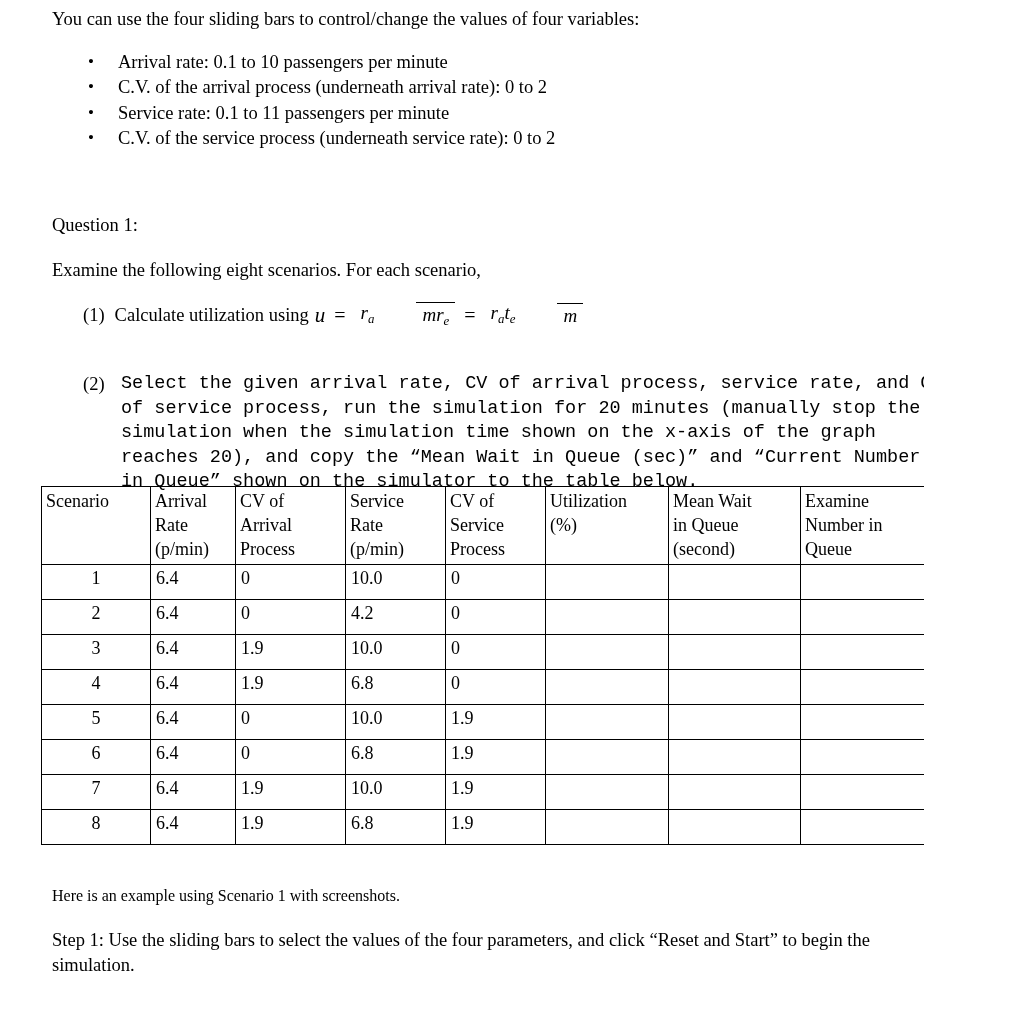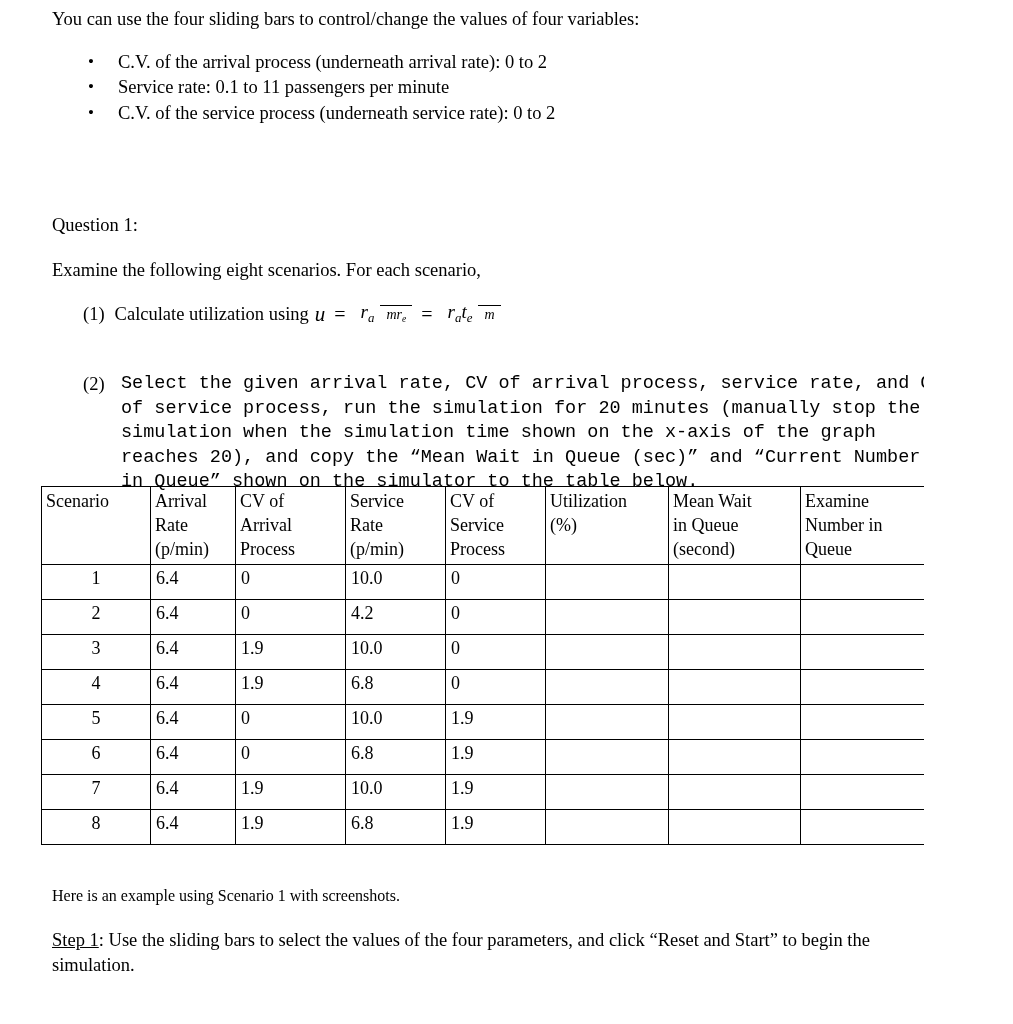--- a/index.html
+++ b/index.html
@@ -100,21 +100,22 @@
     vertical-align: middle;
     line-height: 1.05;
   }
   .frac .numer {
     padding: 0 6px 1px 6px;
     font-size: 19px;
   }
   .frac .denom {
     padding: 2px 6px 0 6px;
     border-top: 1.6px solid #000;
-    font-size: 14px;
+    font-size: 19px;
+    margin-left: 36px;
   }
   sub.msub {
     font-size: 0.68em;
     vertical-align: -0.28em;
     font-style: italic;
   }
   .item2 {
     position: absolute;
     left: 83px;
     top: 372px;
@@ -182,30 +183,31 @@
     white-space: nowrap;
   }
   .step {
     position: absolute;
     left: 52px;
     top: 928px;
     width: 890px;
     font-size: 18.5px;
     line-height: 24.5px;
   }
-  .step .u { text-decoration: underline; }
+  .step .u { }
 </style>
 </head>
 <body>
 
 <div class="page">
 
   <div class="intro-line">You can use the four sliding bars to control/change the values of four variables:</div>
 
   <ul class="var-list">
+    <li>Arrival rate: 0.1 to 10 passengers per minute</li>
     <li>C.V. of the arrival process (underneath arrival rate): 0 to 2</li>
     <li>Service rate: 0.1 to 11 passengers per minute</li>
     <li>C.V. of the service process (underneath service rate): 0 to 2</li>
   </ul>
 
   <div class="q-heading"><span class="b">Question 1</span><span>:</span></div>
 
   <div class="examine-line">Examine the following eight scenarios. For each scenario,</div>
 
   <div class="item1">

